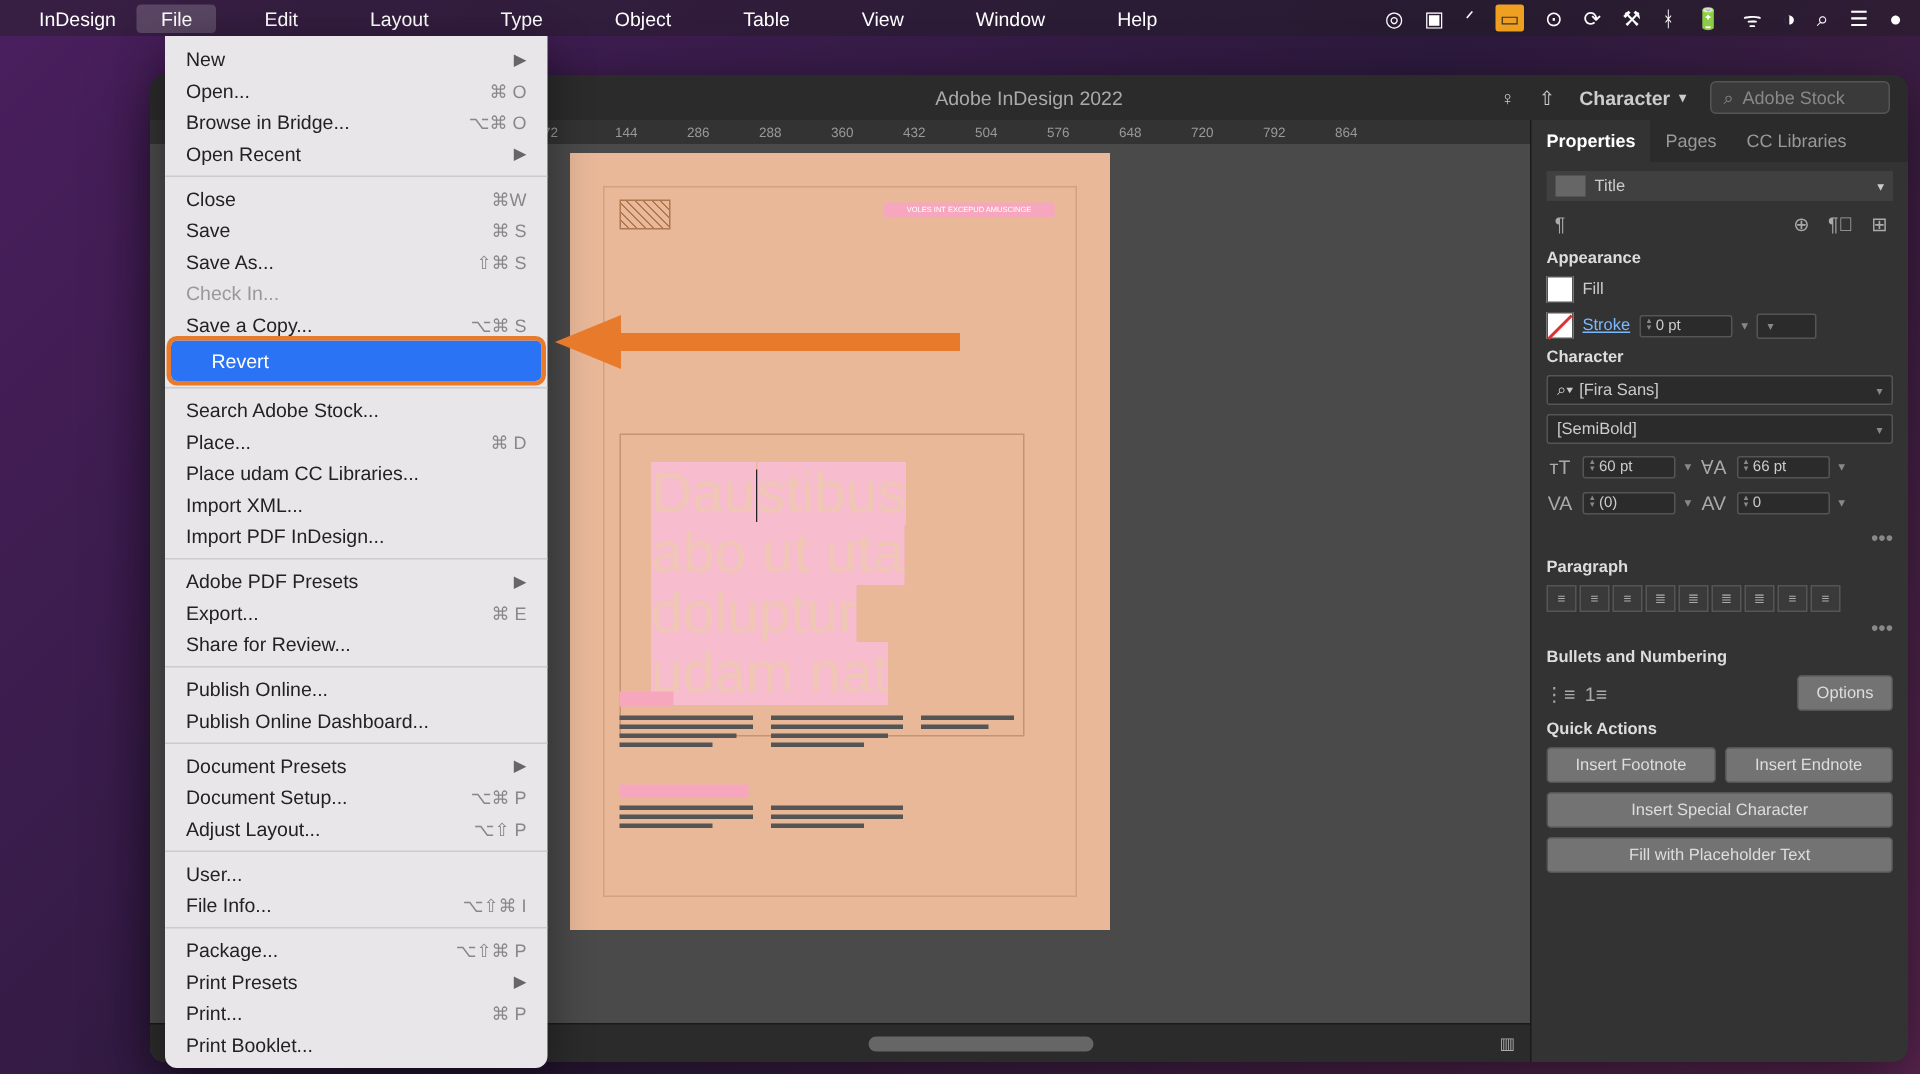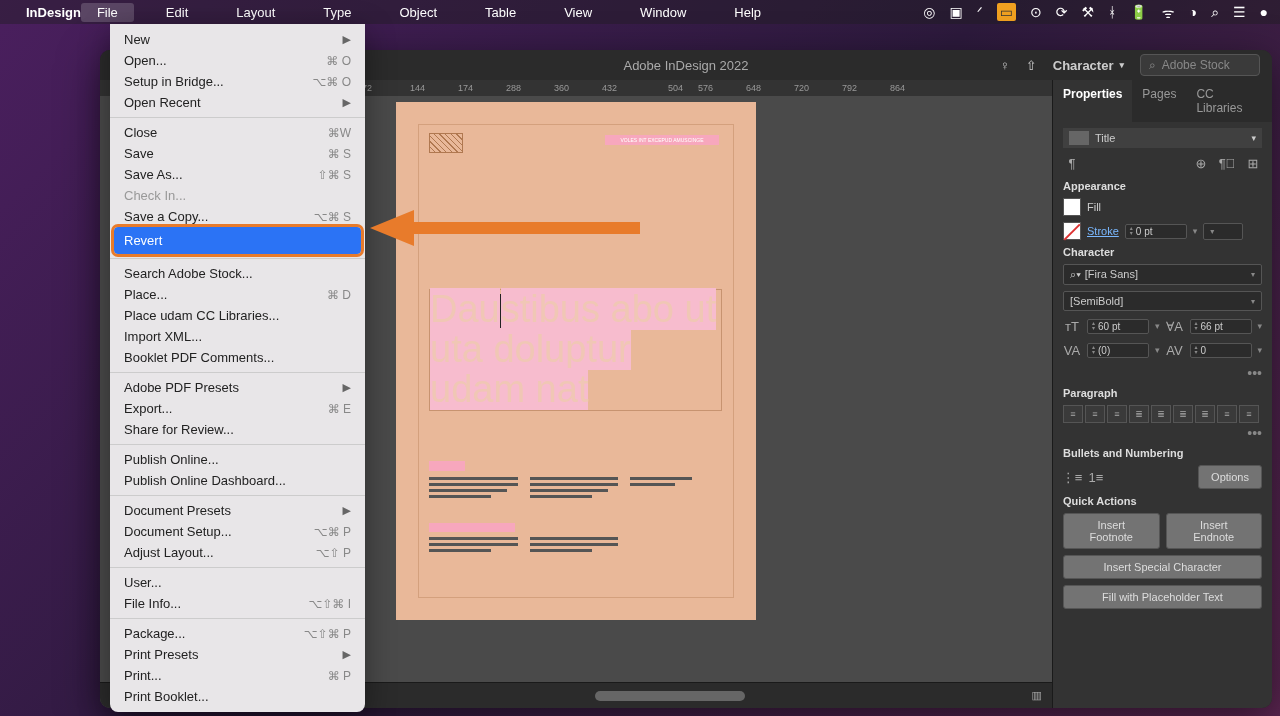--- a/index.html
+++ b/index.html
@@ -1,76 +1,76 @@
 <!DOCTYPE html>
 <html><head>
 <meta charset="utf-8">
 <style>
 * { margin: 0; padding: 0; box-sizing: border-box; font-family: -apple-system, BlinkMacSystemFont, "Segoe UI", sans-serif; }
 body { width: 1280px; height: 716px; background: linear-gradient(135deg, #4a1f5e 0%, #2d1a3d 50%, #5a2550 100%); overflow: hidden; position: relative; }
 
 
 .menubar { height: 24px; background: rgba(30,30,30,0.4); display: flex; align-items: center; padding: 0 12px; color: white; font-size: 13px; }
 .menubar .apple { margin-right: 14px; font-size: 15px; }
-.menubar .app-name { font-weight: 700; }
+.menubar .app-name { font-weight: 400; margin-right: 14px; }
 .menubar .menu-item { margin-right: 16px; cursor: default; padding: 2px 16px; }
 .menubar .menu-item.active { background: rgba(255,255,255,0.18); border-radius: 3px; }
 .menubar .right-icons { margin-left: auto; display: flex; gap: 14px; align-items: center; font-size: 14px; }
 .menubar .right-icons span { cursor: default; }
 
 
 .dropdown { position: absolute; top: 24px; left: 110px; width: 255px; background: #e8e6e8; border-radius: 0 0 8px 8px; box-shadow: 0 8px 30px rgba(0,0,0,0.4); padding: 5px 0; z-index: 100; font-size: 13px; }
 .dropdown .item { display: flex; justify-content: space-between; align-items: center; padding: 3px 14px; cursor: default; color: #222; }
 .dropdown .item.disabled { color: #999; }
 .dropdown .item .shortcut { color: #888; font-size: 12px; }
 .dropdown .item .arrow { color: #666; font-size: 11px; }
 .dropdown .sep { height: 1px; background: #ccc; margin: 4px 0; }
 .dropdown .highlight-wrap { position: relative; margin: 0 4px; }
-.dropdown .item.highlighted { background: #2b73f5; color: white; border-radius: 4px; padding: 6px 10px; }
+.dropdown .item.highlighted { background: #2b73f5; color: white; border-radius: 4px; padding: 6px 27px; }
 .highlight-border { position: absolute; inset: -3px; border: 3px solid #e87b2b; border-radius: 7px; pointer-events: none; }
 
 
 .window { position: absolute; top: 50px; left: 100px; right: 8px; bottom: 8px; background: #2b2b2b; border-radius: 10px; overflow: hidden; display: flex; flex-direction: column; box-shadow: 0 10px 40px rgba(0,0,0,0.5); }
 .titlebar { height: 30px; background: #2b2b2b; display: flex; align-items: center; justify-content: center; color: #aaa; font-size: 13px; position: relative; }
 .titlebar .right-controls { position: absolute; right: 12px; display: flex; gap: 16px; align-items: center; color: #ccc; font-size: 13px; }
 .workspace-btn { display: flex; align-items: center; gap: 6px; font-weight: 600; }
 .stock-search { background: #3a3a3a; border: 1px solid #555; border-radius: 4px; padding: 3px 8px; display: flex; align-items: center; gap: 6px; font-size: 12px; color: #888; width: 120px; }
 
 .content-area { flex: 1; display: flex; overflow: hidden; }
 
 .canvas-wrap { flex: 1; display: flex; flex-direction: column; background: #4a4a4a; position: relative; }
 .ruler { height: 16px; background: #333; color: #999; font-size: 9px; display: flex; align-items: center; position: relative; overflow: hidden; }
 .ruler span { position: absolute; }
 .canvas-inner { flex: 1; position: relative; overflow: hidden; display: flex; justify-content: center; align-items: flex-start; padding-top: 6px; }
 .page { width: 360px; height: 518px; background: #e9b899; position: relative; }
 .page-inner { position: absolute; inset: 22px; border: 1px solid #d4a07d; }
 .logo-box { position: absolute; top: 8px; left: 10px; width: 34px; height: 20px; border: 1px solid #b07850; background: repeating-linear-gradient(45deg, transparent, transparent 3px, #b07850 3px, #b07850 4px); }
 .tag-box { position: absolute; top: 10px; right: 14px; width: 114px; height: 10px; background: #f7a7bd; font-size: 5px; color: #fff; text-align: center; line-height: 10px; }
-.headline-box { position: absolute; top: 164px; left: 10px; width: 293px; border: 1px solid #c79370; padding: 0; }
+.headline-box { position: absolute; top: 164px; left: 10px; width: 270px; border: 1px solid #c79370; padding: 20px; }
 .headline { font-size: 38px; line-height: 1.05; color: #f7d4c3; font-weight: 400; }
 .headline .sel { background: #f7bcce; color: #f0c7b5; }
 .cursor-line { display: inline-block; width: 1px; height: 36px; background: #222; vertical-align: middle; }
 .place-label { position: absolute; top: 336px; left: 10px; width: 36px; height: 10px; background: #f7a7bd; }
 .cols { position: absolute; top: 352px; left: 10px; right: 14px; display: flex; gap: 12px; }
 .col { flex: 1; }
 .col .line { height: 3px; background: #555; margin-bottom: 3px; }
 .col .line.short { width: 70%; }
 .col .line.med { width: 88%; }
 .btm-label { position: absolute; top: 398px; left: 10px; width: 86px; height: 9px; background: #f7a7bd; }
 .btm-cols { position: absolute; top: 412px; left: 10px; right: 14px; display: flex; gap: 12px; }
 
 .big-arrow { position: absolute; top: 210px; left: 370px; width: 270px; height: 36px; pointer-events: none; z-index: 200; }
 
 .status-bar { height: 26px; background: #2b2b2b; border-top: 1px solid #1a1a1a; display: flex; align-items: center; padding: 0 10px; color: #aaa; font-size: 11px; gap: 14px; }
 .status-bar .dot { width: 8px; height: 8px; background: #d44; border-radius: 50%; display: inline-block; margin-right: 4px; }
 .status-bar .spacer { flex: 1; }
 .scrollbar-thumb { width: 150px; height: 10px; background: #666; border-radius: 5px; }
 
 
-.right-panel { width: 220px; background: #333; border-left: 1px solid #1a1a1a; display: flex; flex-direction: column; color: #ccc; font-size: 11px; overflow-y: hidden; }
+.right-panel { width: 252px; background: #333; border-left: 1px solid #1a1a1a; display: flex; flex-direction: column; color: #ccc; font-size: 11px; overflow-y: hidden; }
 .panel-tabs { display: flex; background: #2b2b2b; }
 .panel-tab { padding: 7px 10px; font-size: 12px; color: #999; cursor: default; }
 .panel-tab.active { color: #fff; font-weight: 600; background: #333; }
 .panel-body { padding: 6px 10px; flex: 1; overflow-y: auto; }
 .panel-body::-webkit-scrollbar { width: 0; }
 .prop-row { display: flex; align-items: center; gap: 6px; margin-bottom: 6px; }
 .section-label { font-size: 11px; color: #ddd; margin: 6px 0 6px; font-weight: 600; }
 .swatch { width: 18px; height: 18px; border: 1px solid #555; }
 .swatch.white { background: #fff; }
 .swatch.none { background: #fff; position: relative; }
@@ -139,25 +139,25 @@
         <span>Adobe Stock</span>
       </div>
     </div>
   </div>
 
   <div class="content-area">
     <div class="canvas-wrap">
       <div class="ruler">
         <span style="left:262px">72</span>
         <span style="left:310px">144</span>
-        <span style="left:358px">174</span>
+        <span style="left:358px">286</span>
         <span style="left:406px">288</span>
         <span style="left:454px">360</span>
         <span style="left:502px">432</span>
-        <span style="left:568px">504</span>
+        <span style="left:550px">504</span>
         <span style="left:598px">576</span>
         <span style="left:646px">648</span>
         <span style="left:694px">720</span>
         <span style="left:742px">792</span>
         <span style="left:790px">864</span>
       </div>
       <div class="canvas-inner">
         <div class="page">
           <div class="page-inner">
             <div class="logo-box"></div>
@@ -351,21 +351,21 @@
 <div class="dropdown">
   <div class="item">
       <span>New</span>
       <span class="arrow">▶</span>
     </div>
   <div class="item">
       <span>Open...</span>
       <span class="shortcut">⌘ O</span>
     </div>
   <div class="item">
-      <span>Setup in Bridge...</span>
+      <span>Browse in Bridge...</span>
       <span class="shortcut">⌥⌘ O</span>
     </div>
   <div class="item">
       <span>Open Recent</span>
       <span class="arrow">▶</span>
     </div>
   <div class="sep"></div>
   <div class="item">
       <span>Close</span>
       <span class="shortcut">⌘W</span>
@@ -399,21 +399,21 @@
       <span>Place...</span>
       <span class="shortcut">⌘ D</span>
     </div>
   <div class="item">
       <span>Place udam CC Libraries...</span>
     </div>
   <div class="item">
       <span>Import XML...</span>
     </div>
   <div class="item">
-      <span>Booklet PDF Comments...</span>
+      <span>Import PDF InDesign...</span>
     </div>
   <div class="sep"></div>
   <div class="item">
       <span>Adobe PDF Presets</span>
       <span class="arrow">▶</span>
     </div>
   <div class="item">
       <span>Export...</span>
       <span class="shortcut">⌘ E</span>
     </div>

